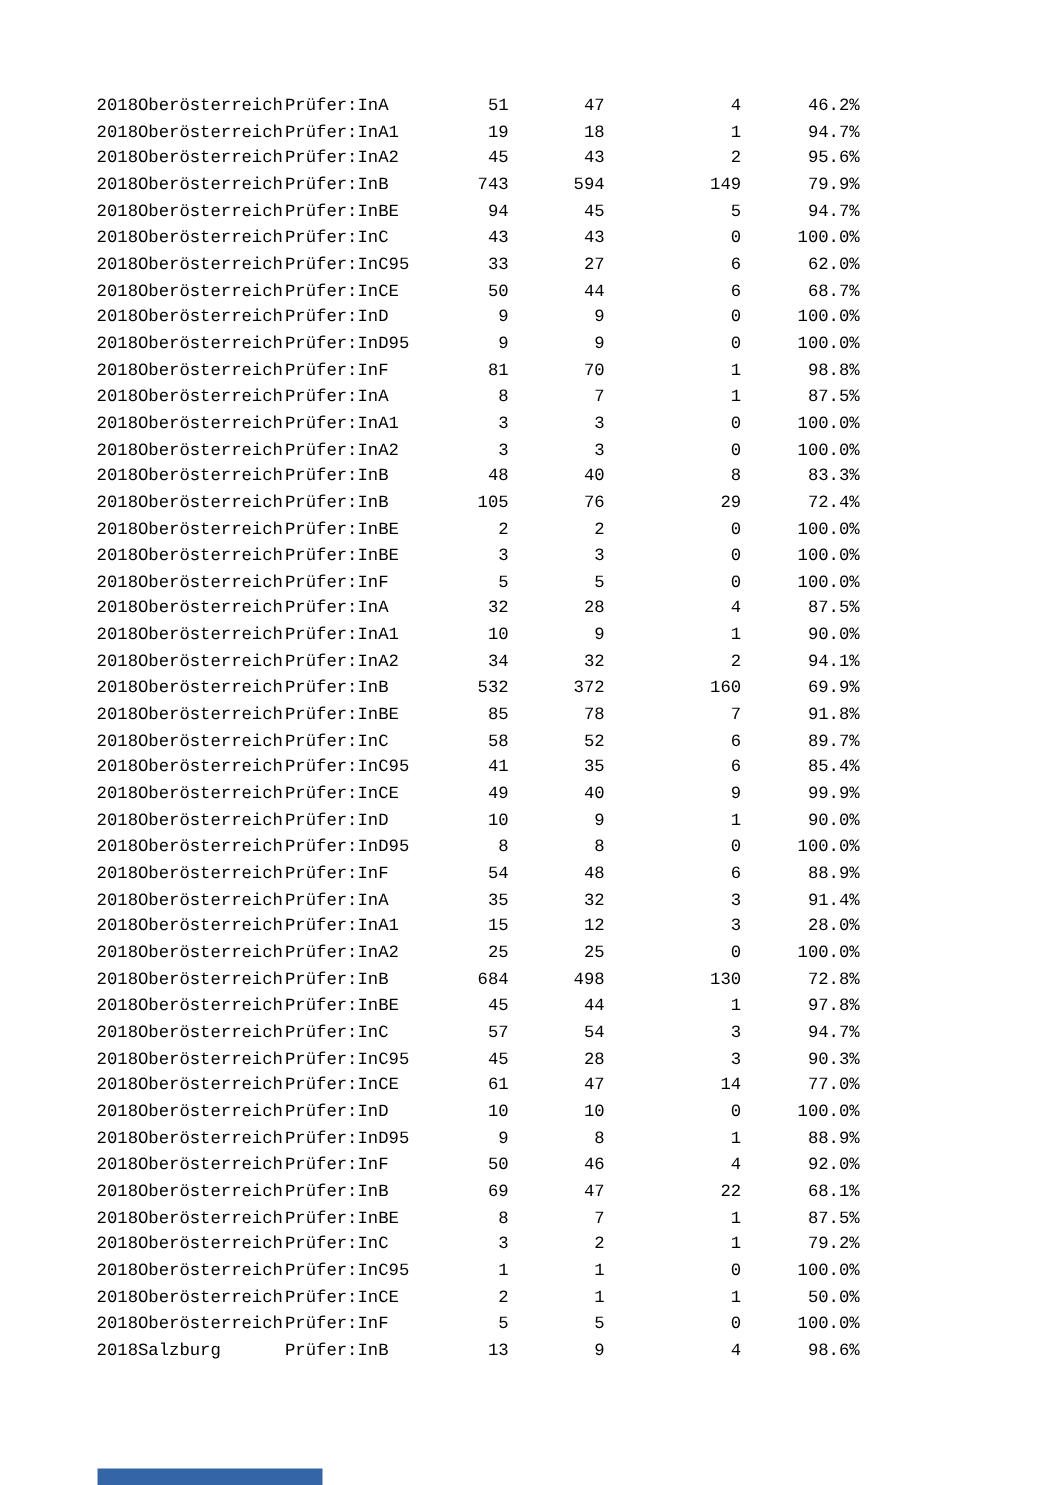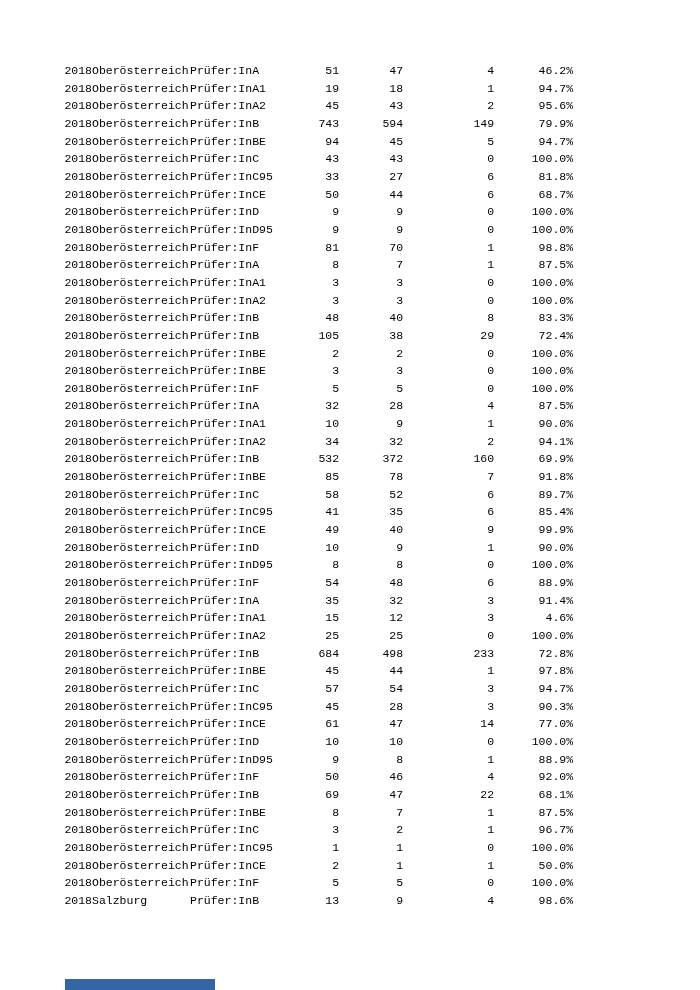--- a/index.html
+++ b/index.html
@@ -107,21 +107,21 @@
         <td class="c-num">100.0%</td>
       </tr>
         <tr>
         <td class="c-year">2018</td>
         <td class="c-region">Oberösterreich</td>
         <td class="c-exam">Prüfer:In</td>
         <td class="c-class">C95</td>
         <td class="c-num">33</td>
         <td class="c-num">27</td>
         <td class="c-num">6</td>
-        <td class="c-num">81.8%</td>
+        <td class="c-num">62.0%</td>
       </tr>
         <tr>
         <td class="c-year">2018</td>
         <td class="c-region">Oberösterreich</td>
         <td class="c-exam">Prüfer:In</td>
         <td class="c-class">CE</td>
         <td class="c-num">50</td>
         <td class="c-num">44</td>
         <td class="c-num">6</td>
         <td class="c-num">68.7%</td>
@@ -195,21 +195,21 @@
         <td class="c-num">40</td>
         <td class="c-num">8</td>
         <td class="c-num">83.3%</td>
       </tr>
         <tr>
         <td class="c-year">2018</td>
         <td class="c-region">Oberösterreich</td>
         <td class="c-exam">Prüfer:In</td>
         <td class="c-class">B</td>
         <td class="c-num">105</td>
-        <td class="c-num">38</td>
+        <td class="c-num">76</td>
         <td class="c-num">29</td>
         <td class="c-num">72.4%</td>
       </tr>
         <tr>
         <td class="c-year">2018</td>
         <td class="c-region">Oberösterreich</td>
         <td class="c-exam">Prüfer:In</td>
         <td class="c-class">BE</td>
         <td class="c-num">2</td>
         <td class="c-num">2</td>
@@ -357,40 +357,40 @@
         <td class="c-num">91.4%</td>
       </tr>
         <tr>
         <td class="c-year">2018</td>
         <td class="c-region">Oberösterreich</td>
         <td class="c-exam">Prüfer:In</td>
         <td class="c-class">A1</td>
         <td class="c-num">15</td>
         <td class="c-num">12</td>
         <td class="c-num">3</td>
-        <td class="c-num">4.6%</td>
+        <td class="c-num">28.0%</td>
       </tr>
         <tr>
         <td class="c-year">2018</td>
         <td class="c-region">Oberösterreich</td>
         <td class="c-exam">Prüfer:In</td>
         <td class="c-class">A2</td>
         <td class="c-num">25</td>
         <td class="c-num">25</td>
         <td class="c-num">0</td>
         <td class="c-num">100.0%</td>
       </tr>
         <tr>
         <td class="c-year">2018</td>
         <td class="c-region">Oberösterreich</td>
         <td class="c-exam">Prüfer:In</td>
         <td class="c-class">B</td>
         <td class="c-num">684</td>
         <td class="c-num">498</td>
-        <td class="c-num">233</td>
+        <td class="c-num">130</td>
         <td class="c-num">72.8%</td>
       </tr>
         <tr>
         <td class="c-year">2018</td>
         <td class="c-region">Oberösterreich</td>
         <td class="c-exam">Prüfer:In</td>
         <td class="c-class">BE</td>
         <td class="c-num">45</td>
         <td class="c-num">44</td>
         <td class="c-num">1</td>
@@ -477,21 +477,21 @@
         <td class="c-num">87.5%</td>
       </tr>
         <tr>
         <td class="c-year">2018</td>
         <td class="c-region">Oberösterreich</td>
         <td class="c-exam">Prüfer:In</td>
         <td class="c-class">C</td>
         <td class="c-num">3</td>
         <td class="c-num">2</td>
         <td class="c-num">1</td>
-        <td class="c-num">96.7%</td>
+        <td class="c-num">79.2%</td>
       </tr>
         <tr>
         <td class="c-year">2018</td>
         <td class="c-region">Oberösterreich</td>
         <td class="c-exam">Prüfer:In</td>
         <td class="c-class">C95</td>
         <td class="c-num">1</td>
         <td class="c-num">1</td>
         <td class="c-num">0</td>
         <td class="c-num">100.0%</td>

